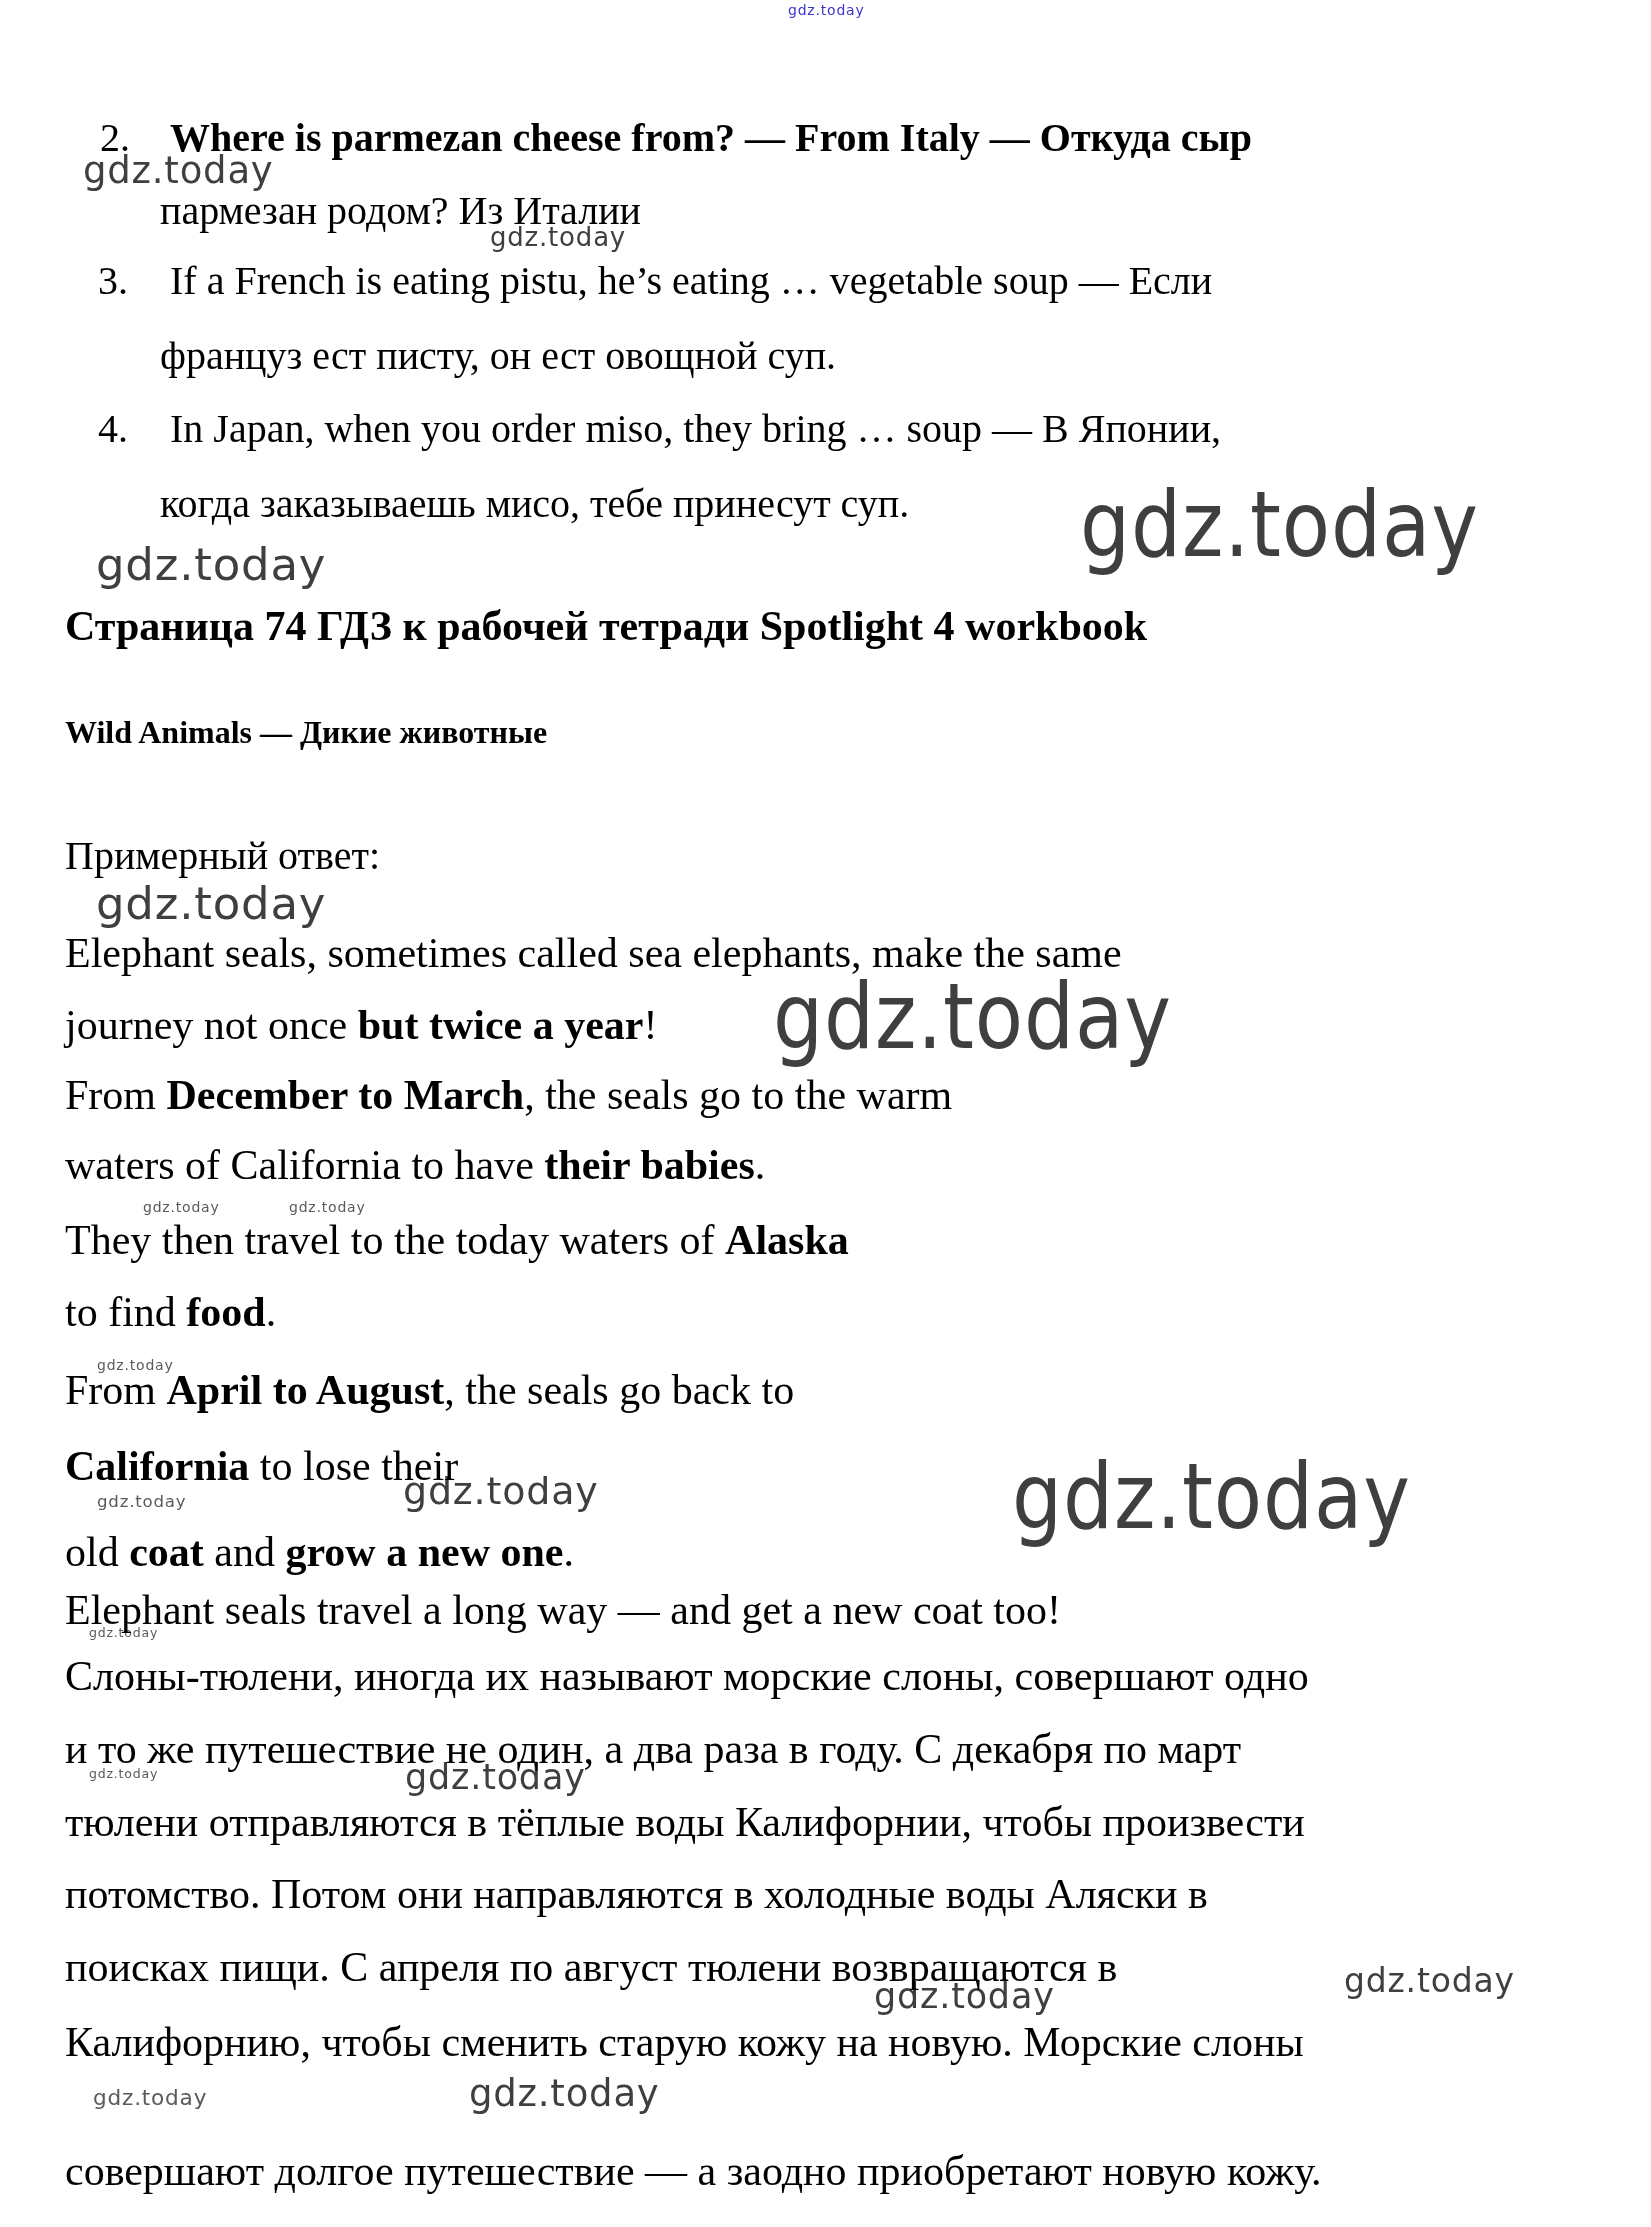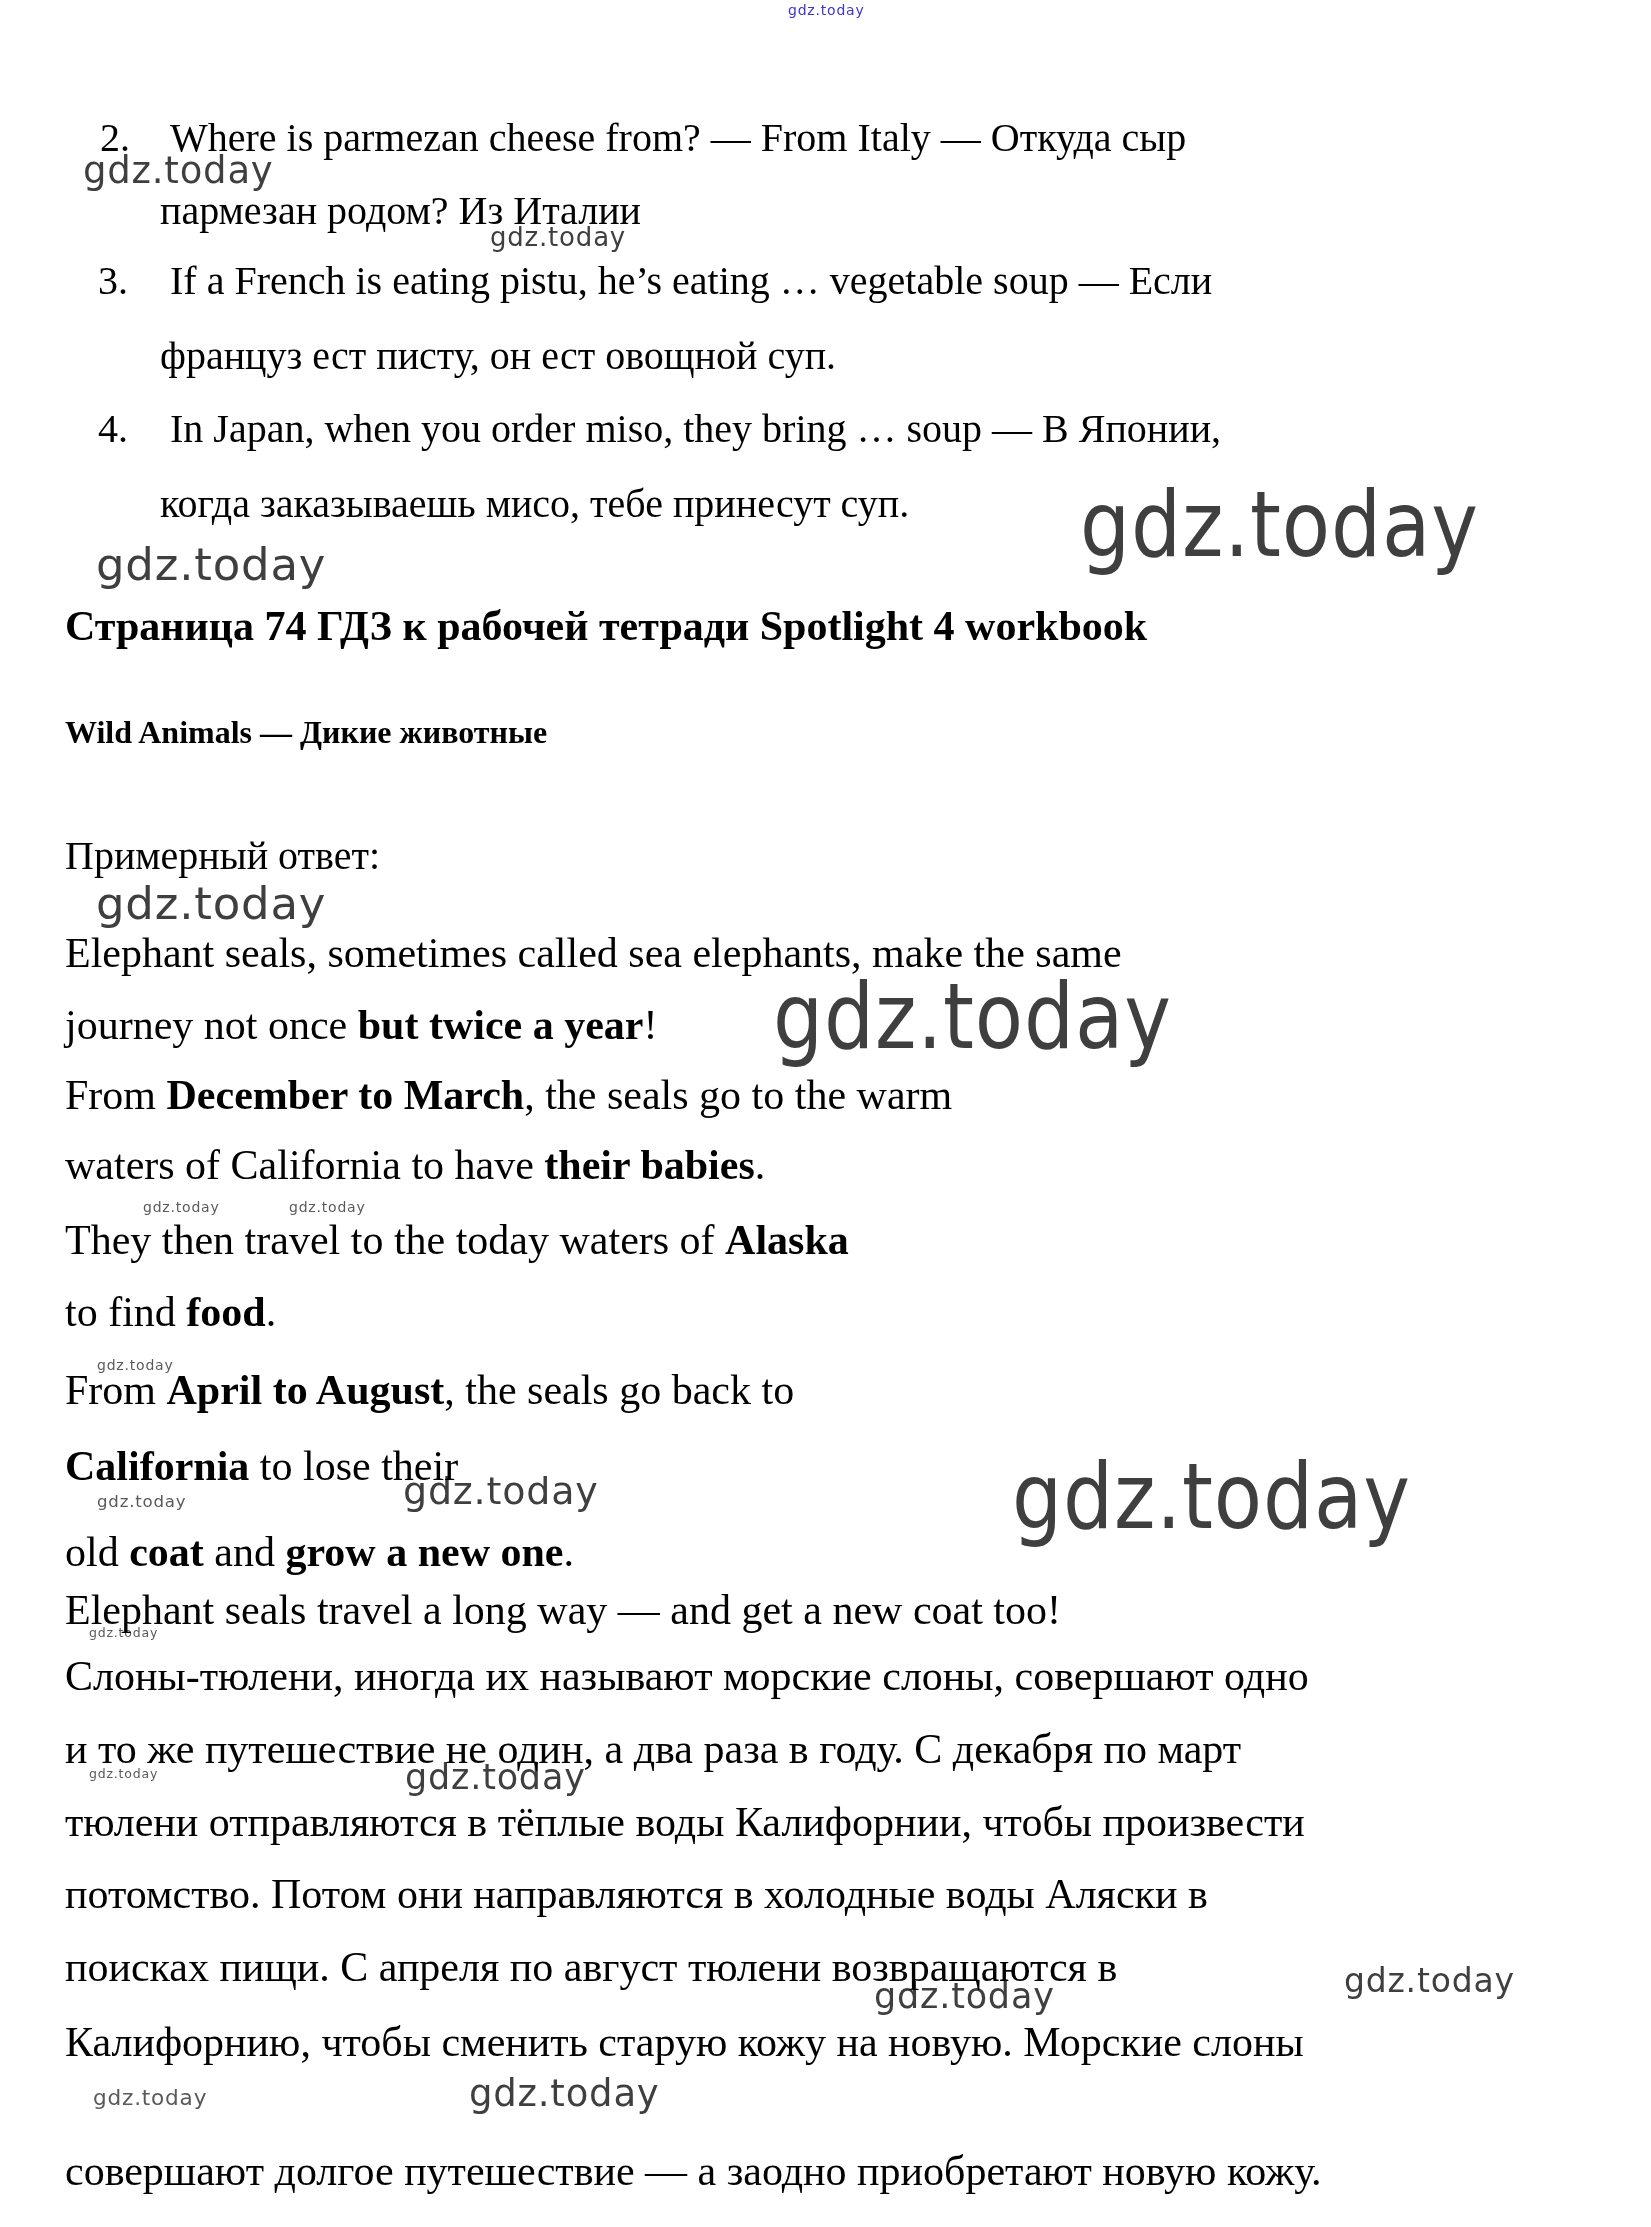--- a/index.html
+++ b/index.html
@@ -56,21 +56,21 @@
   <span class="wm wm-big" style="left:1012px; top:1452px; font-size:79px;">gdz.today</span>
   <span class="wm wm-tiny" style="left:89px; top:1627px; font-size:12.5px;">gdz.today</span>
   <span class="wm wm-tiny" style="left:89px; top:1768px; font-size:12.5px;">gdz.today</span>
   <span class="wm" style="left:405px; top:1760px; font-size:35px;">gdz.today</span>
   <span class="wm" style="left:874px; top:1979px; font-size:35px;">gdz.today</span>
   <span class="wm" style="left:1344px; top:1964px; font-size:33px;">gdz.today</span>
   <span class="wm wm-tiny" style="left:93px; top:2087px; font-size:21.6px;">gdz.today</span>
   <span class="wm" style="left:469px; top:2075px; font-size:37px;">gdz.today</span>
 
   <span class="line list-num" style="left:100px; top:116px;">2.</span>
-  <span class="line list-line" style="left:170px; top:116px;">Where is parmezan cheese from? — From Italy — Откуда сыр</span>
+  <span class="line list-line" style="left:170px; top:116px;font-weight:bold;">Where is parmezan cheese from? — From Italy — Откуда сыр</span>
   <span class="line list-line" style="left:160px; top:189px;">пармезан родом? Из Италии</span>
 
   <span class="line list-num" style="left:98px; top:259px;">3.</span>
   <span class="line list-line" style="left:170px; top:259px;">If a French is eating pistu, he’s eating … vegetable soup — Если</span>
   <span class="line list-line" style="left:160px; top:334px;">француз ест писту, он ест овощной суп.</span>
 
   <span class="line list-num" style="left:98px; top:407px;">4.</span>
   <span class="line list-line" style="left:170px; top:407px;">In Japan, when you order miso, they bring … soup — В Японии,</span>
   <span class="line list-line" style="left:160px; top:482px;">когда заказываешь мисо, тебе принесут суп.</span>
 

